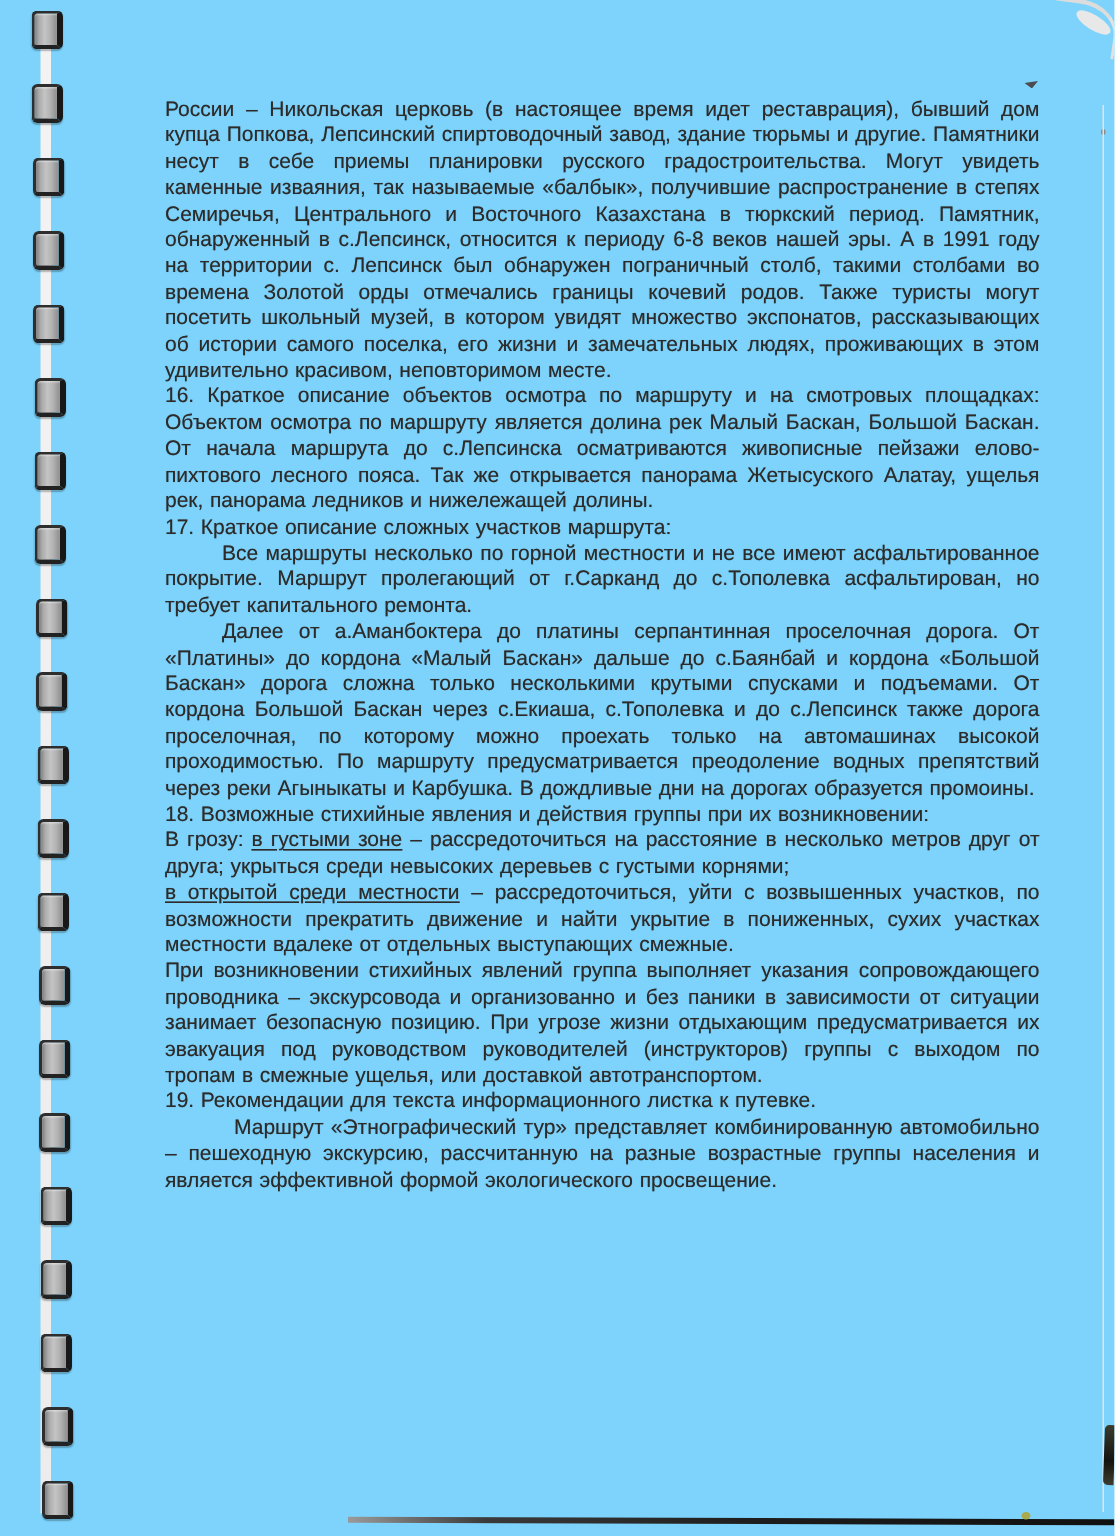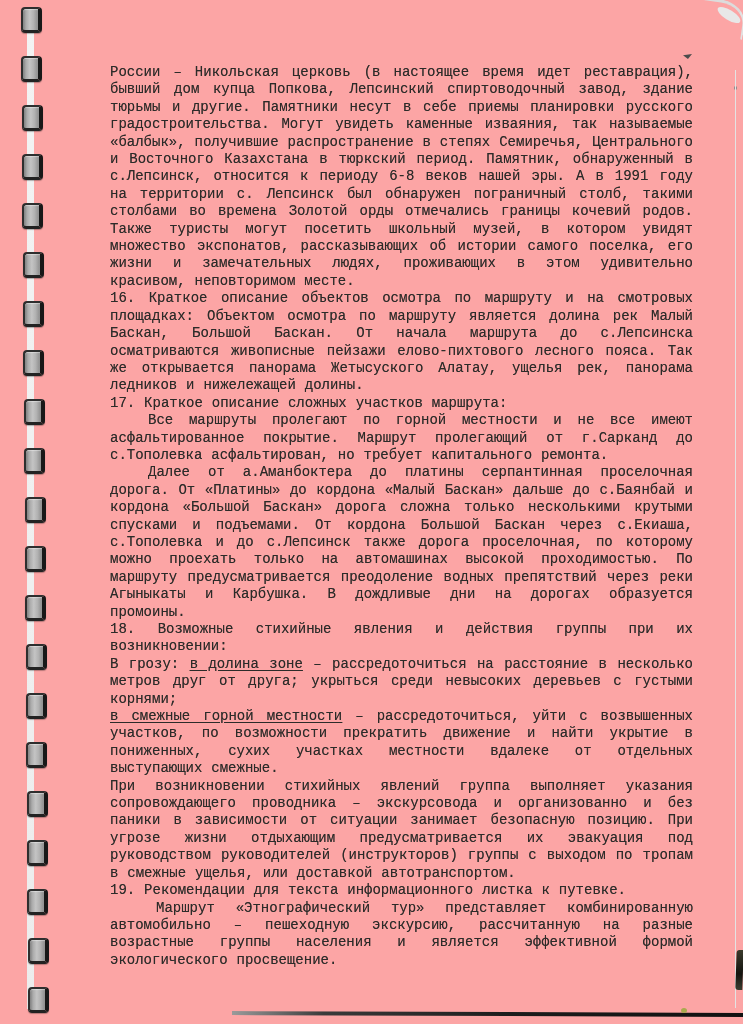--- a/index.html
+++ b/index.html
@@ -1,21 +1,21 @@
 <!DOCTYPE html>
 <html lang="ru"><head>
 <meta charset="utf-8">
 <style>
   html,body{margin:0;padding:0;background:#ffffff;}
   .page{
     position:relative;
     width:743px;height:1024px;
-    background:#fca5a5;
+    background:#7dd3fc;
     overflow:hidden;
-    font-family:Liberation Mono, monospace;
+    font-family:Liberation Sans, sans-serif;
   }
   
   .tb{
     position:absolute;left:110px;top:64px;width:583px;
   }
   .tb p{
     margin:0;
     text-align:justify;
     font-size:14px;
     line-height:17.4px;
@@ -118,25 +118,25 @@
   <div class="edge-blob"></div>
   <div class="bottom-line"></div>
   <div class="bottom-speck"></div>
 
   <div class="tb">
     <p>России – Никольская церковь (в настоящее время идет реставрация), бывший дом купца Попкова, Лепсинский спиртоводочный завод, здание тюрьмы и другие. Памятники несут в себе приемы планировки русского градостроительства. Могут увидеть каменные изваяния, так называемые «балбык», получившие распространение в степях Семиречья, Центрального и Восточного Казахстана в тюркский период. Памятник, обнаруженный в с.Лепсинск, относится к периоду 6-8 веков нашей эры. А в 1991 году на территории с. Лепсинск был обнаружен пограничный столб, такими столбами во времена Золотой орды отмечались границы кочевий родов. Также туристы могут посетить школьный музей, в котором увидят множество экспонатов, рассказывающих об истории самого поселка, его жизни и замечательных людях, проживающих в этом удивительно красивом, неповторимом месте.</p>
 
     <p class="gap">16. Краткое описание объектов осмотра по маршруту и на смотровых площадках: Объектом осмотра по маршруту является долина рек Малый Баскан, Большой Баскан. От начала маршрута до с.Лепсинска осматриваются живописные пейзажи елово-пихтового лесного пояса. Так же открывается панорама Жетысуского Алатау, ущелья рек, панорама ледников и нижележащей долины.</p>
 
     <p class="gap">17. Краткое описание сложных участков маршрута:</p>
-    <p class="indent">Все маршруты пролегают по горной местности и не все имеют асфальтированное покрытие. Маршрут пролегающий от г.Сарканд до с.Тополевка асфальтирован, но требует капитального ремонта.</p>
+    <p class="indent">Все маршруты несколько по горной местности и не все имеют асфальтированное покрытие. Маршрут пролегающий от г.Сарканд до с.Тополевка асфальтирован, но требует капитального ремонта.</p>
     <p class="indent">Далее от а.Аманбоктера до платины серпантинная проселочная дорога. От «Платины» до кордона «Малый Баскан» дальше до с.Баянбай и кордона «Большой Баскан» дорога сложна только несколькими крутыми спусками и подъемами. От кордона Большой Баскан через с.Екиаша, с.Тополевка и до с.Лепсинск также дорога проселочная, по которому можно проехать только на автомашинах высокой проходимостью. По маршруту предусматривается преодоление водных препятствий через реки Агыныкаты и Карбушка. В дождливые дни на дорогах образуется промоины.</p>
 
     <p class="gap">18. Возможные стихийные явления и действия группы при их возникновении:</p>
-    <p><span>В грозу: </span><span class="u">в долина зоне</span><span> – рассредоточиться на расстояние в несколько метров друг от друга; укрыться среди невысоких деревьев с густыми корнями;</span></p>
-    <p><span class="u">в смежные горной местности</span><span> – рассредоточиться, уйти с возвышенных участков, по возможности прекратить движение и найти укрытие в пониженных, сухих участках местности вдалеке от отдельных выступающих смежные.</span></p>
+    <p><span>В грозу: </span><span class="u">в густыми зоне</span><span> – рассредоточиться на расстояние в несколько метров друг от друга; укрыться среди невысоких деревьев с густыми корнями;</span></p>
+    <p><span class="u">в открытой среди местности</span><span> – рассредоточиться, уйти с возвышенных участков, по возможности прекратить движение и найти укрытие в пониженных, сухих участках местности вдалеке от отдельных выступающих смежные.</span></p>
     <p>При возникновении стихийных явлений группа выполняет указания сопровождающего проводника – экскурсовода и организованно и без паники в зависимости от ситуации занимает безопасную позицию. При угрозе жизни отдыхающим предусматривается их эвакуация под руководством руководителей (инструкторов) группы с выходом по тропам в смежные ущелья, или доставкой автотранспортом.</p>
 
     <p class="gap">19. Рекомендации для текста информационного листка к путевке.</p>
     <p class="indent-lg">Маршрут «Этнографический тур» представляет комбинированную автомобильно – пешеходную экскурсию, рассчитанную на разные возрастные группы населения и является эффективной формой экологического просвещение.</p>
   </div>
 
 </div>
 
 </body></html>

